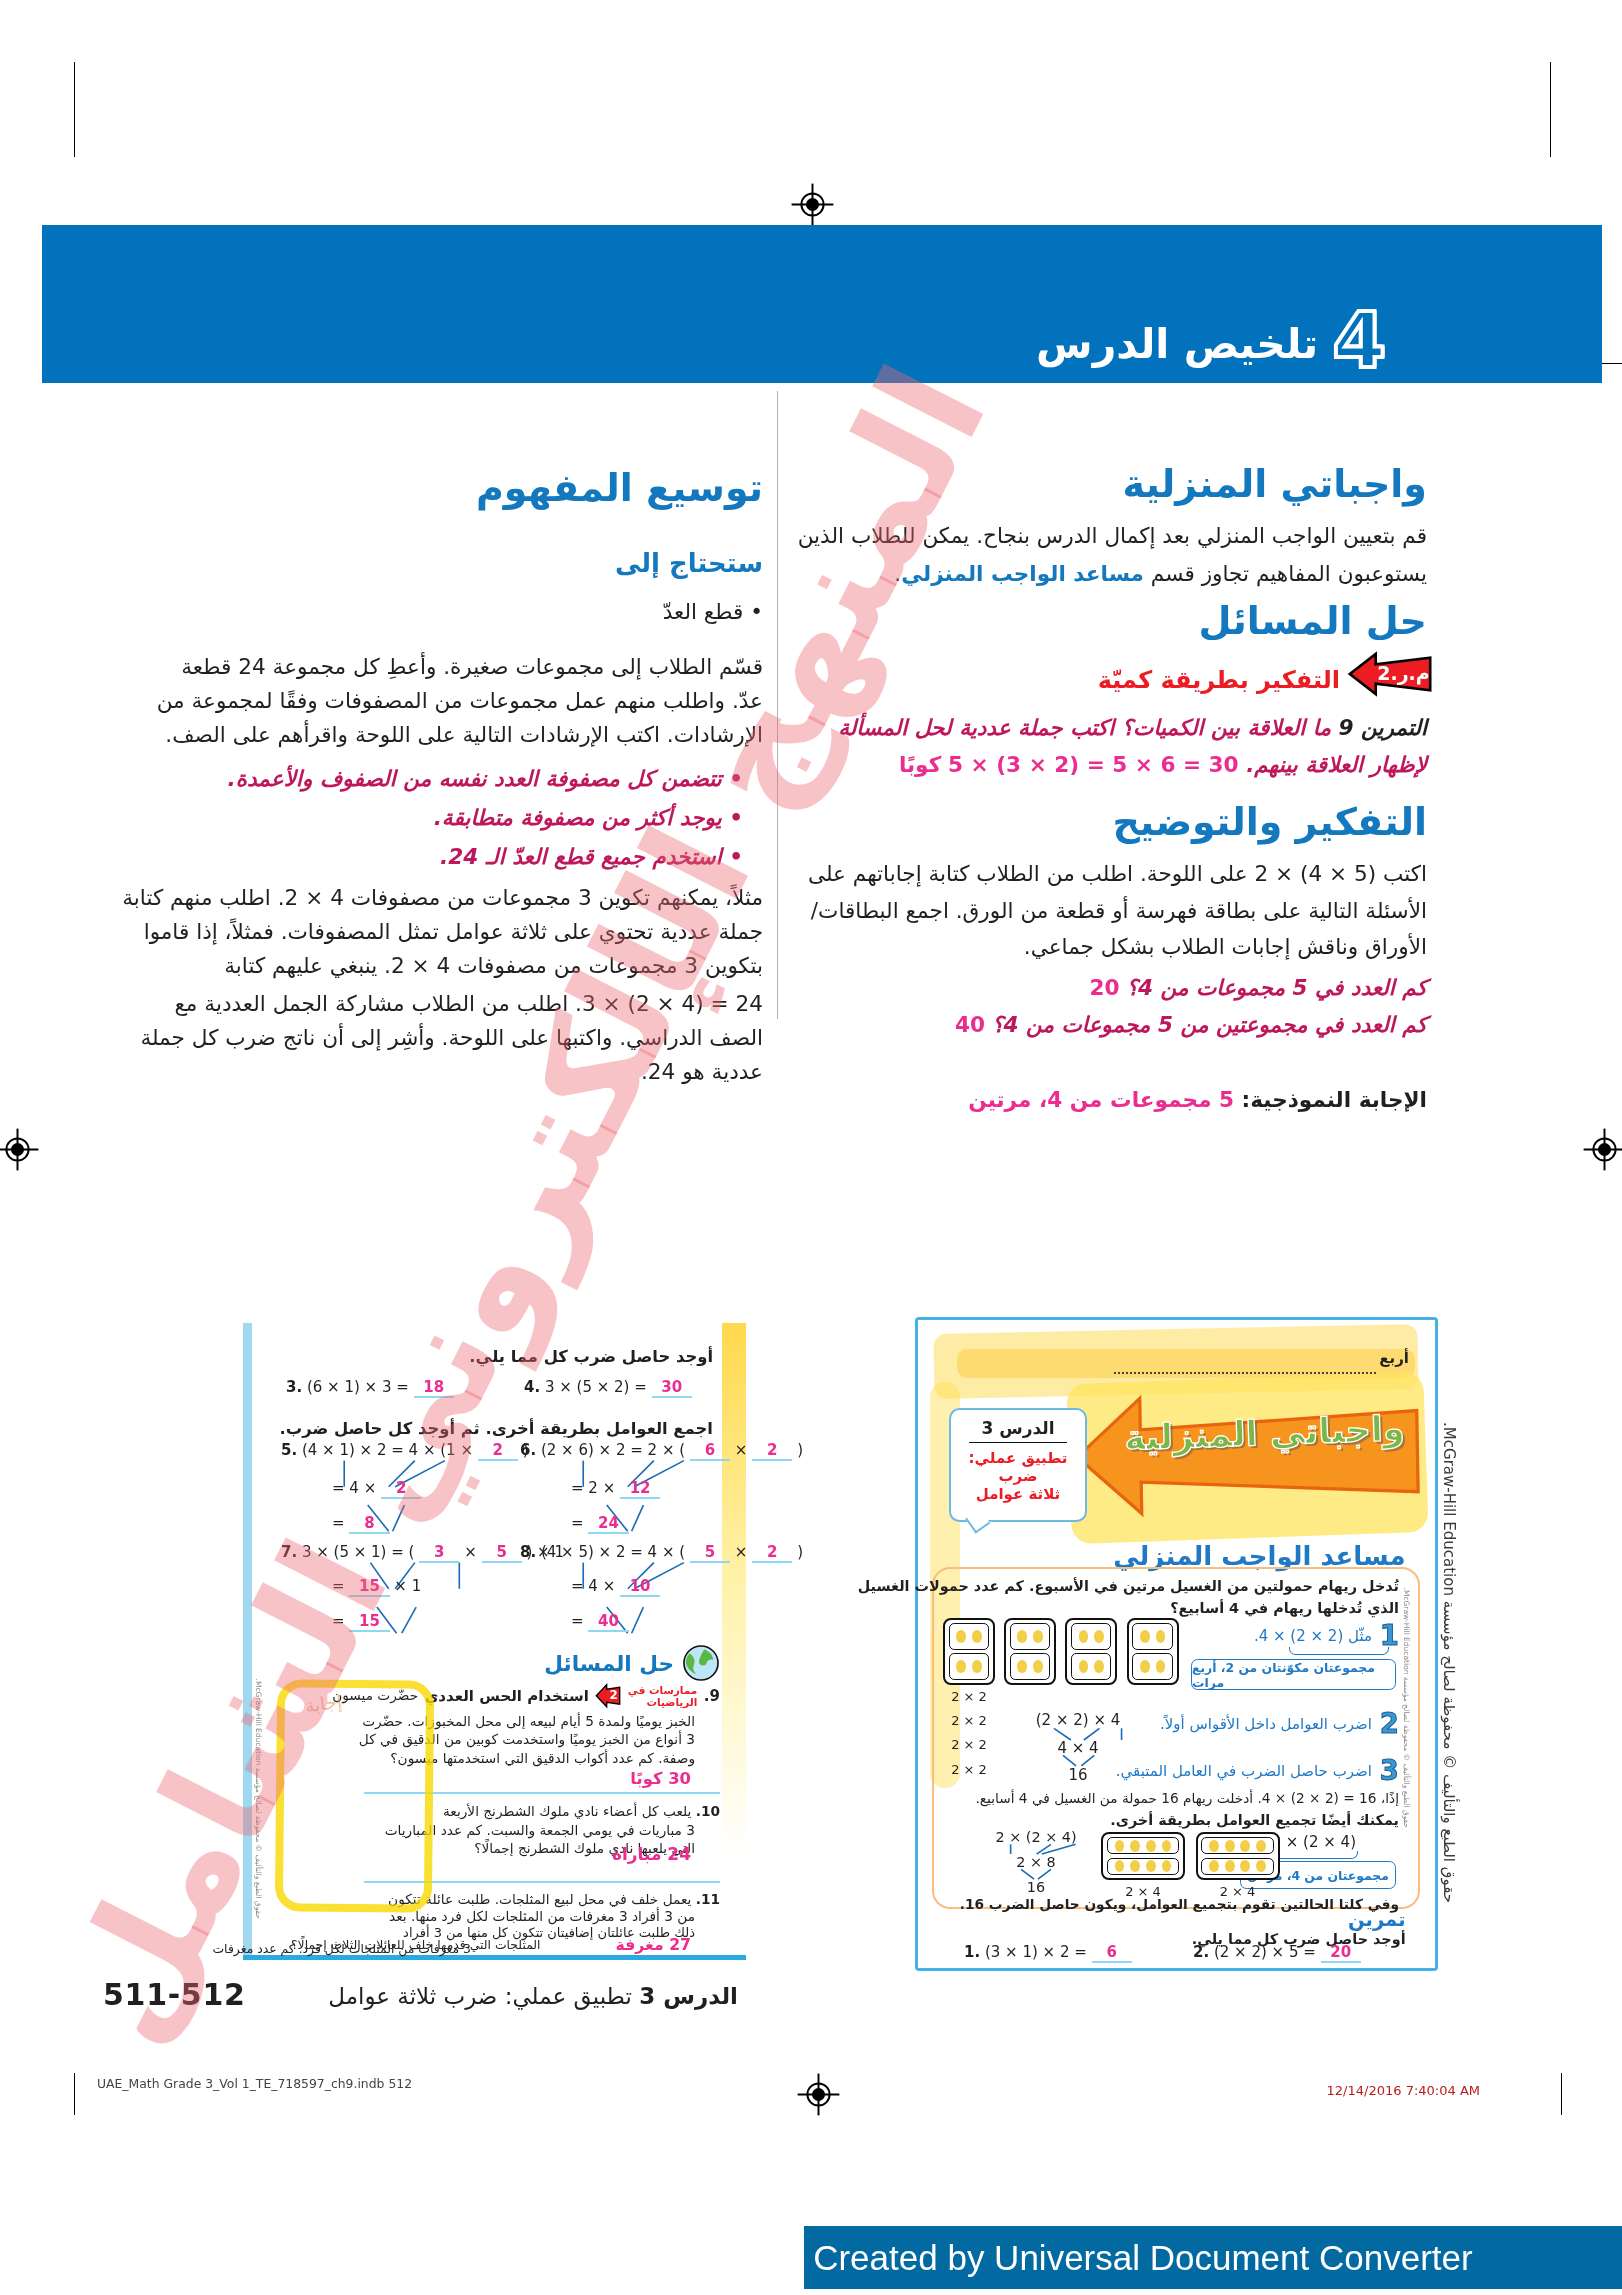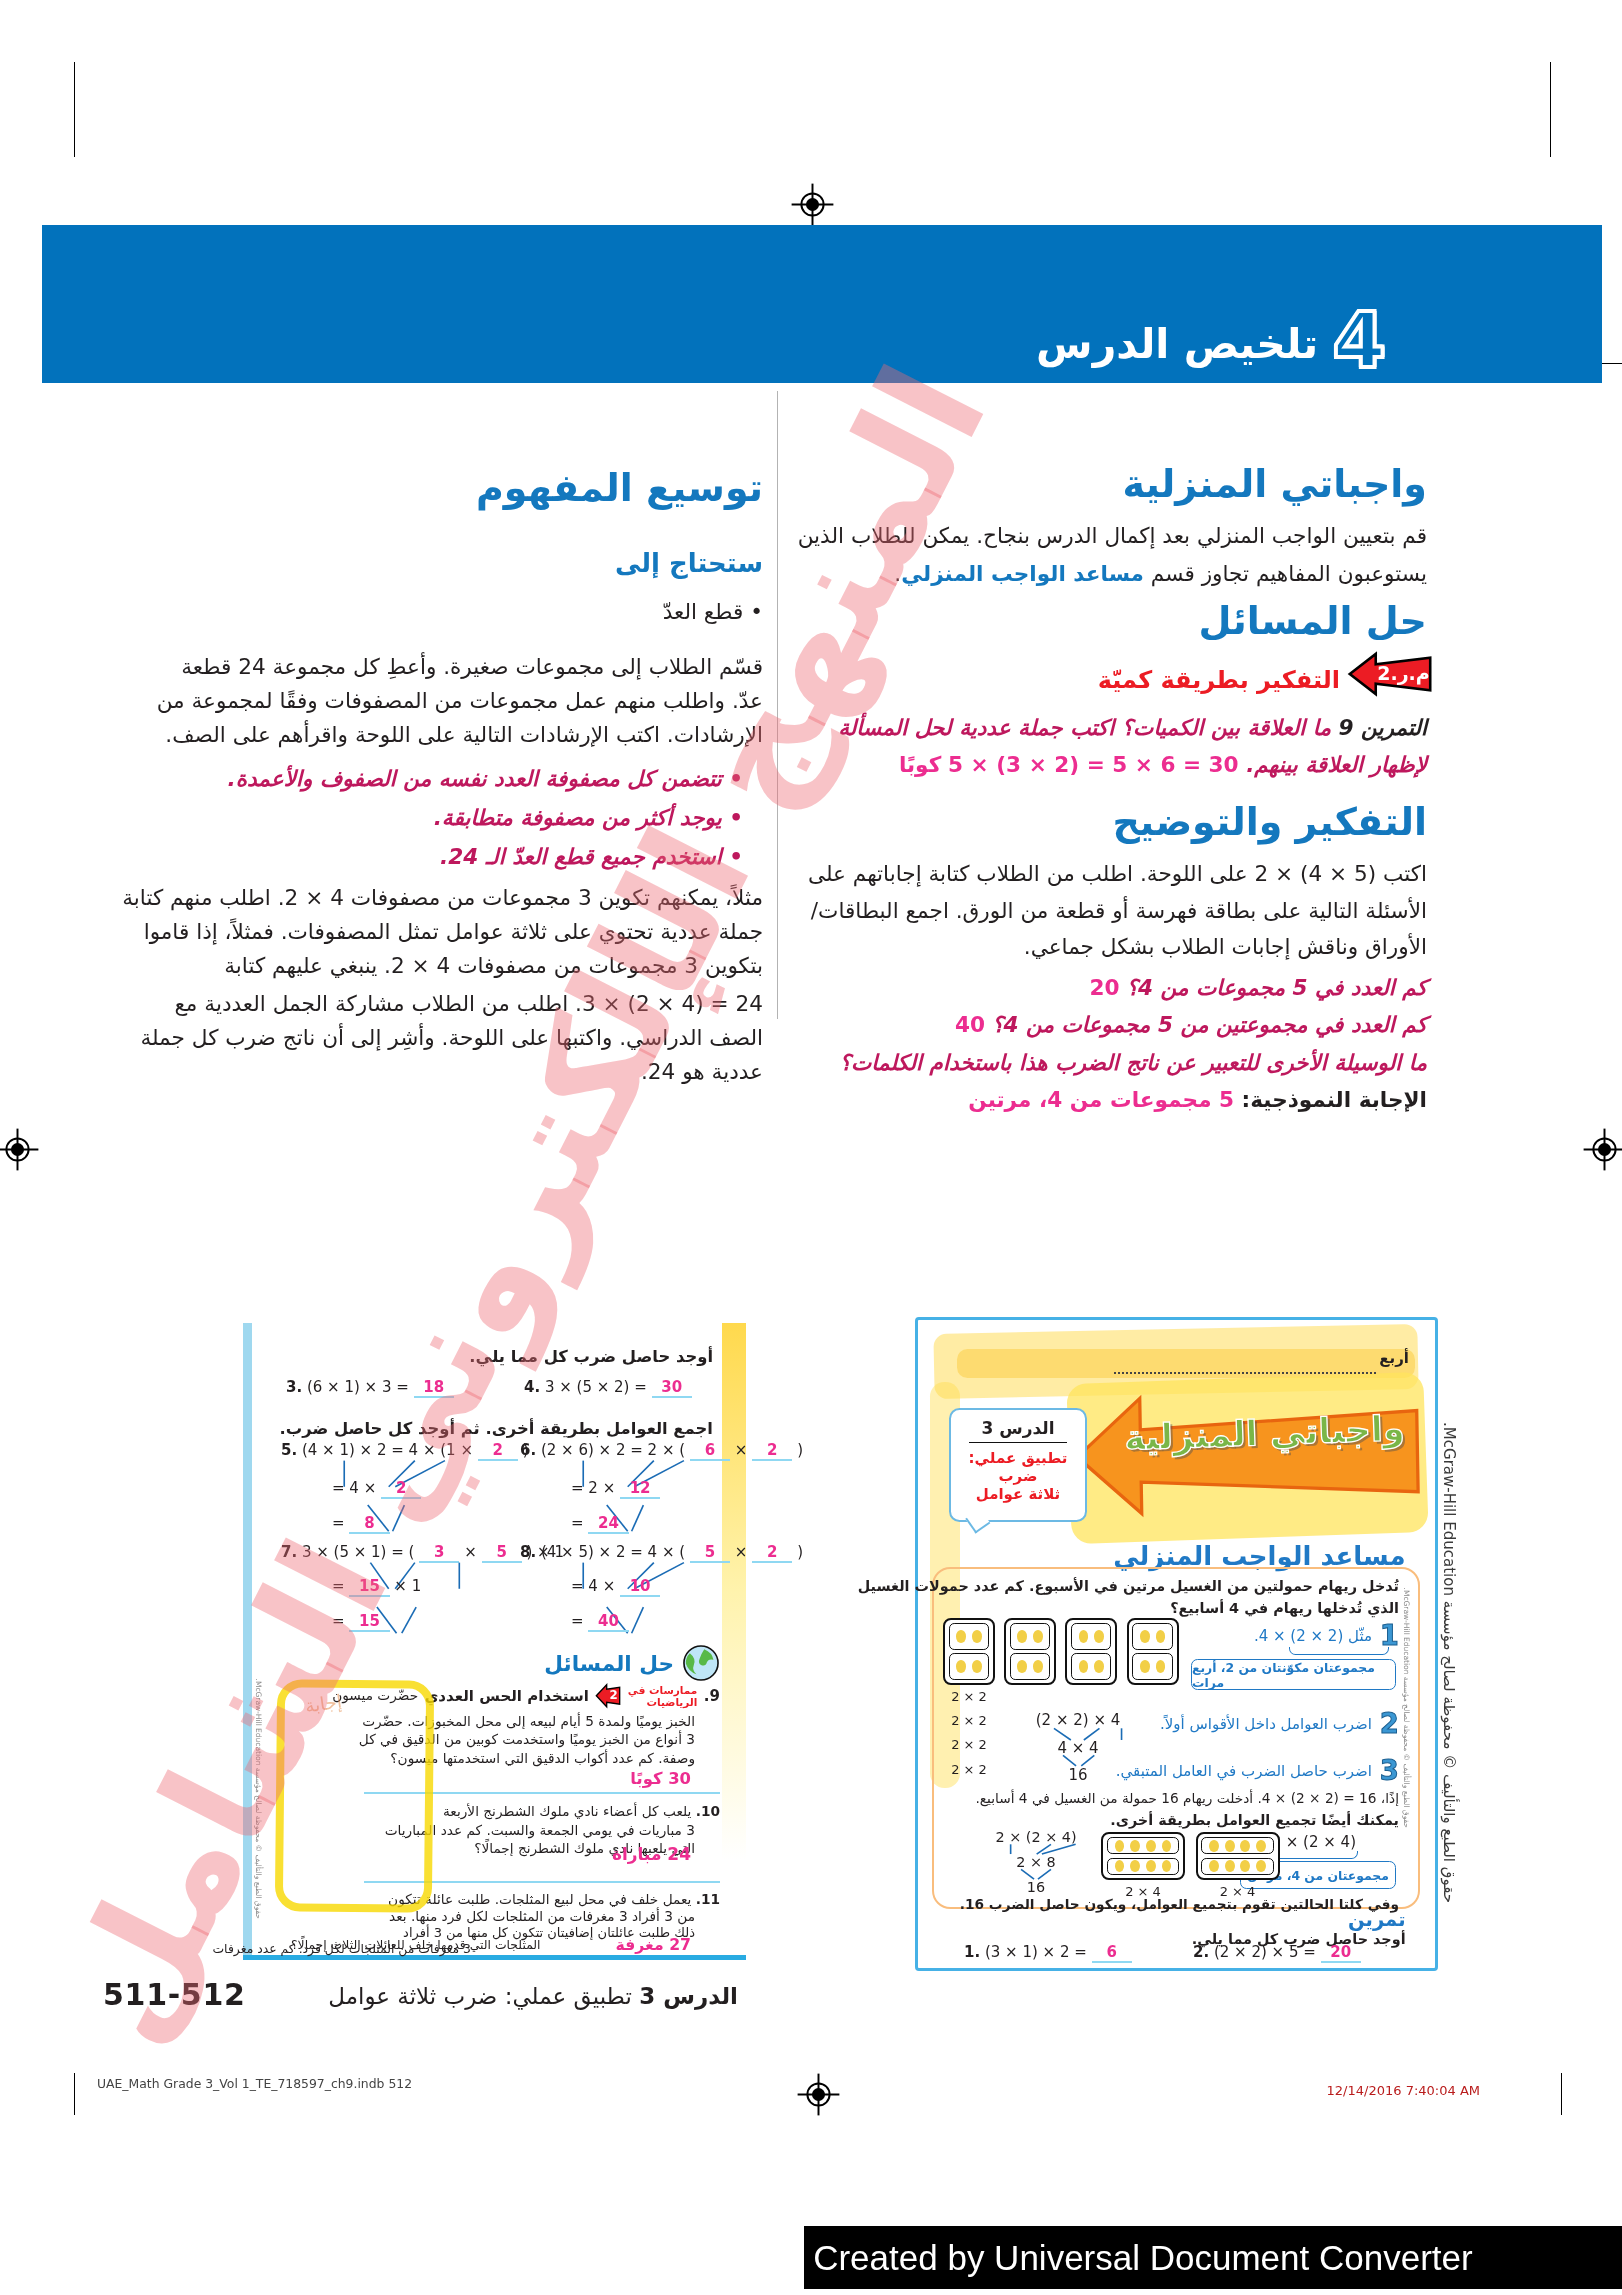--- a/index.html
+++ b/index.html
@@ -134,21 +134,20 @@
   <div class="abs rtl body33" style="right:196px;top:934px;">الأوراق وناقش إجابات الطلاب بشكل جماعي.</div>
 
   <div class="abs rtl body33" style="right:196px;top:975px;">
     <span class="it-blue">كم العدد في 5 مجموعات من 4؟</span>
     <span class="pink">20</span>
   </div>
   <div class="abs rtl body33" style="right:196px;top:1012px;">
     <span class="it-blue">كم العدد في مجموعتين من 5 مجموعات من 4؟</span>
     <span class="pink">40</span>
   </div>
-  <div class="abs rtl body33 it-blue" style="right:196px;top:1050px;">ما الوسيلة الأخرى للتعبير عن ناتج الضرب هذا باستخدام الكلمات؟</div>
   <div class="abs rtl body33" style="right:196px;top:1087px;">
     <span class="bold">الإجابة النموذجية: </span><span class="pink">5 مجموعات من 4، مرتين</span>
   </div>
 
   <div class="abs rtl h1 h-blue" style="left:226px;width:537px;top:466px;">توسيع المفهوم</div>
   <div class="abs rtl h-blue" style="left:226px;width:537px;top:548px;font-size:26px;">ستحتاج إلى</div>
   <div class="abs rtl body33 bullet" style="left:226px;width:537px;top:599px;">قطع العدّ</div>
   <div class="abs rtl body33" style="left:226px;width:537px;top:654px;">قسّم الطلاب إلى مجموعات صغيرة. وأعطِ كل مجموعة 24 قطعة</div>
   <div class="abs rtl body33" style="left:226px;width:537px;top:688px;">عدّ. واطلب منهم عمل مجموعات من المصفوفات وفقًا لمجموعة من</div>
   <div class="abs rtl body33" style="left:226px;width:537px;top:722px;">الإرشادات. اكتب الإرشادات التالية على اللوحة واقرأهم على الصف.</div>
@@ -537,18 +536,18 @@
   <div class="abs vert-copy" style="left:1161px;top:1606px;width:576px;font-size:15px;color:#3a3a3a;">حقوق الطبع والتأليف © محفوظة لصالح مؤسسة McGraw-Hill Education.</div>
 
   <div class="abs bold" style="left:103px;top:1977px;font-size:30px;letter-spacing:0.7px;">511-512</div>
   <div class="abs rtl" style="right:885px;top:1983px;font-size:23px;white-space:nowrap;">
     <span class="bold">الدرس 3</span><span> تطبيق عملي: ضرب ثلاثة عوامل</span>
   </div>
 
   <div class="abs" style="left:97px;top:2076px;font-size:12.4px;color:#444;">UAE_Math Grade 3_Vol 1_TE_718597_ch9.indb   512</div>
   <div class="abs" style="right:143px;top:2083px;font-size:13px;color:#b91c1c;">12/14/2016   7:40:04 AM</div>
 
-  <div class="abs" style="left:804px;top:2226px;width:819px;height:63px;background:#000000;display:flex;align-items:center;">
+  <div class="abs" style="left:804px;top:2226px;width:819px;height:63px;background:#0369a1;display:flex;align-items:center;">
     <span style="color:#fff;font-size:35px;font-family:'Liberation Sans',sans-serif;padding-left:9.2px;white-space:nowrap;">Created by Universal Document Converter</span>
   </div>
 
 </div>
 
 
 </body></html>

